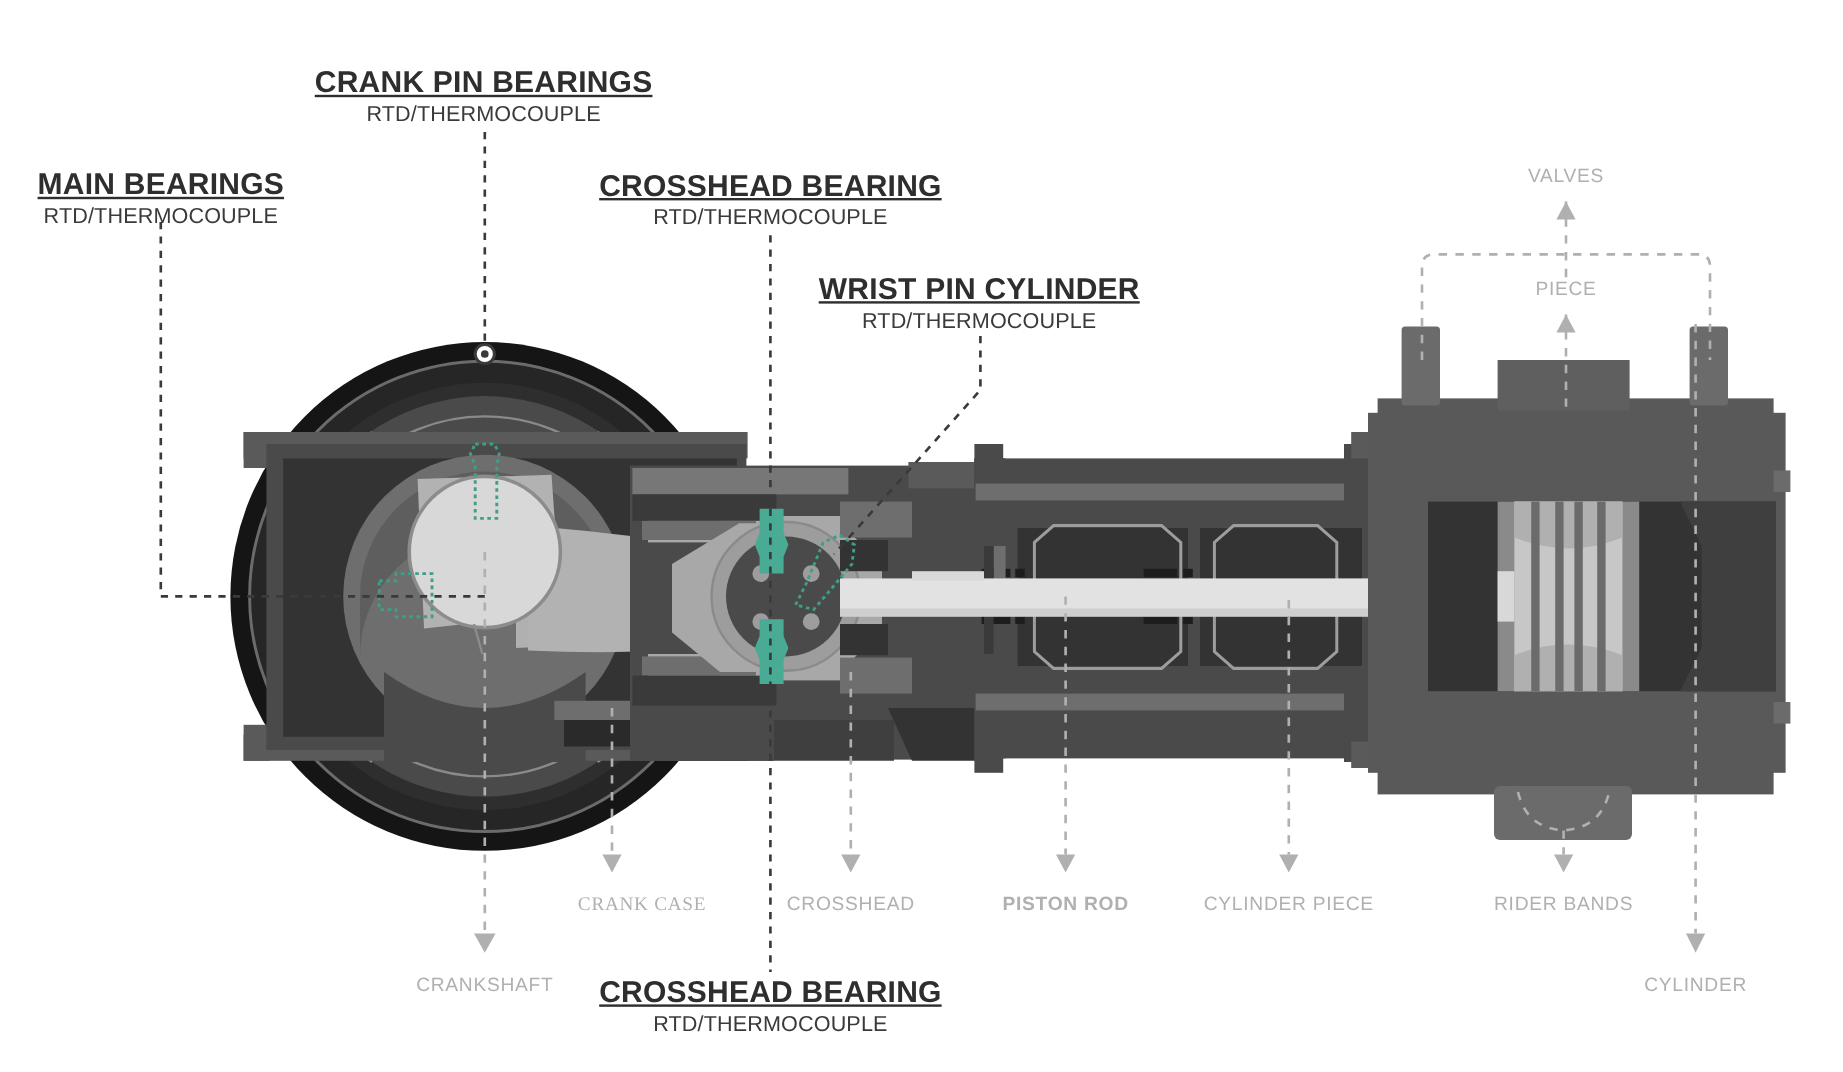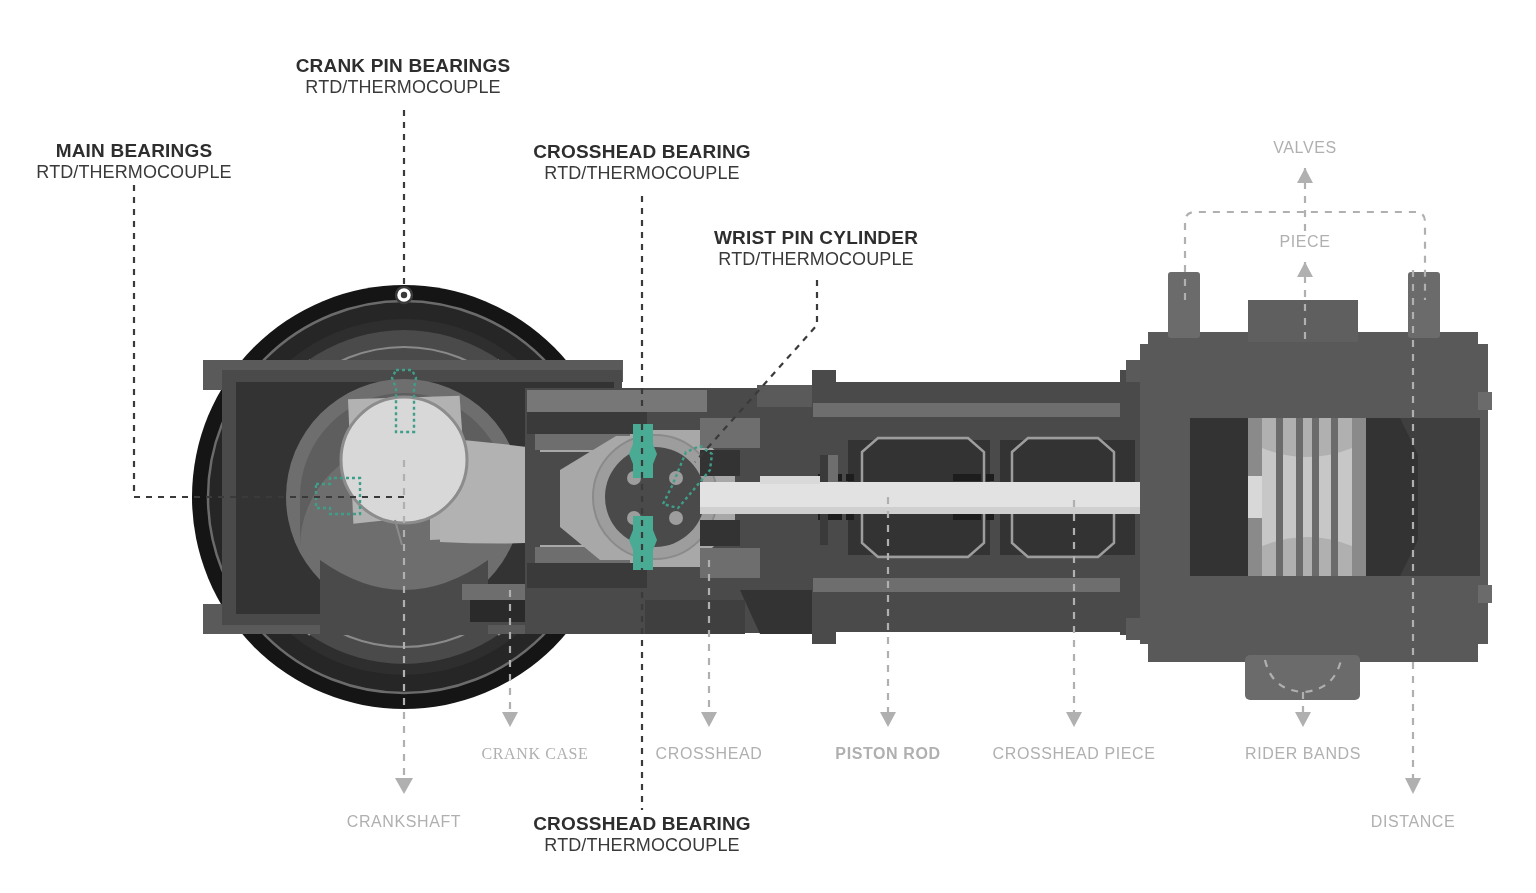--- a/index.html
+++ b/index.html
@@ -29,24 +29,25 @@
   }
   .lbl {
     position: absolute;
     text-align: center;
     line-height: 1.18;
     white-space: nowrap;
     user-select: none;
   }
   .lbl-sensor .t1 {
     font-weight: bold;
-    font-size: 19px;
+    font-size: 25px;
     letter-spacing: 0.2px;
     color: #2e2e2e;
     display: block;
+    text-decoration: underline;
   }
   .lbl-sensor .t2 {
     font-weight: normal;
     font-size: 18px;
     letter-spacing: 0.1px;
     color: #3a3a3a;
     display: block;
   }
   .lbl-part {
     font-size: 16px;
@@ -279,21 +280,21 @@
   <div class="lbl lbl-part" style="left:1305px; top:139px; transform:translateX(-50%);">VALVES</div>
 
   <div class="lbl lbl-part" style="left:1305px; top:233px; transform:translateX(-50%);">PIECE</div>
 
   <div class="lbl lbl-part" style="left:535px; top:745px; transform:translateX(-50%);font-family:Liberation Serif, serif;">CRANK CASE</div>
 
   <div class="lbl lbl-part" style="left:709px; top:745px; transform:translateX(-50%);">CROSSHEAD</div>
 
   <div class="lbl lbl-part" style="left:888px; top:745px; transform:translateX(-50%);font-weight:bold;">PISTON ROD</div>
 
-  <div class="lbl lbl-part" style="left:1074px; top:745px; transform:translateX(-50%);">CROSSHEAD PIECE</div>
+  <div class="lbl lbl-part" style="left:1074px; top:745px; transform:translateX(-50%);">CYLINDER PIECE</div>
 
   <div class="lbl lbl-part" style="left:1303px; top:745px; transform:translateX(-50%);">RIDER BANDS</div>
 
   <div class="lbl lbl-part" style="left:404px; top:813px; transform:translateX(-50%);">CRANKSHAFT</div>
 
-  <div class="lbl lbl-part" style="left:1413px; top:813px; transform:translateX(-50%);">DISTANCE</div>
+  <div class="lbl lbl-part" style="left:1413px; top:813px; transform:translateX(-50%);">CYLINDER</div>
 
 </div>
 
 </body></html>

